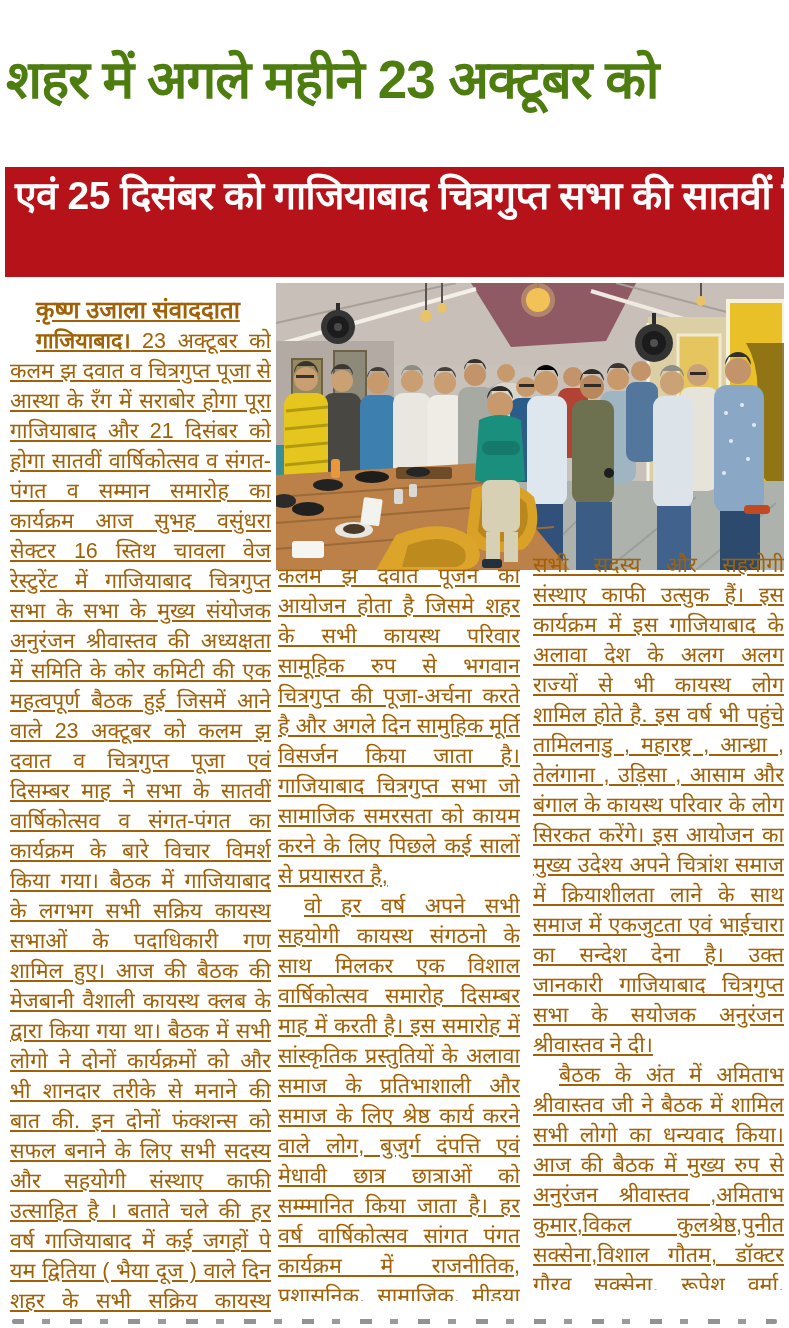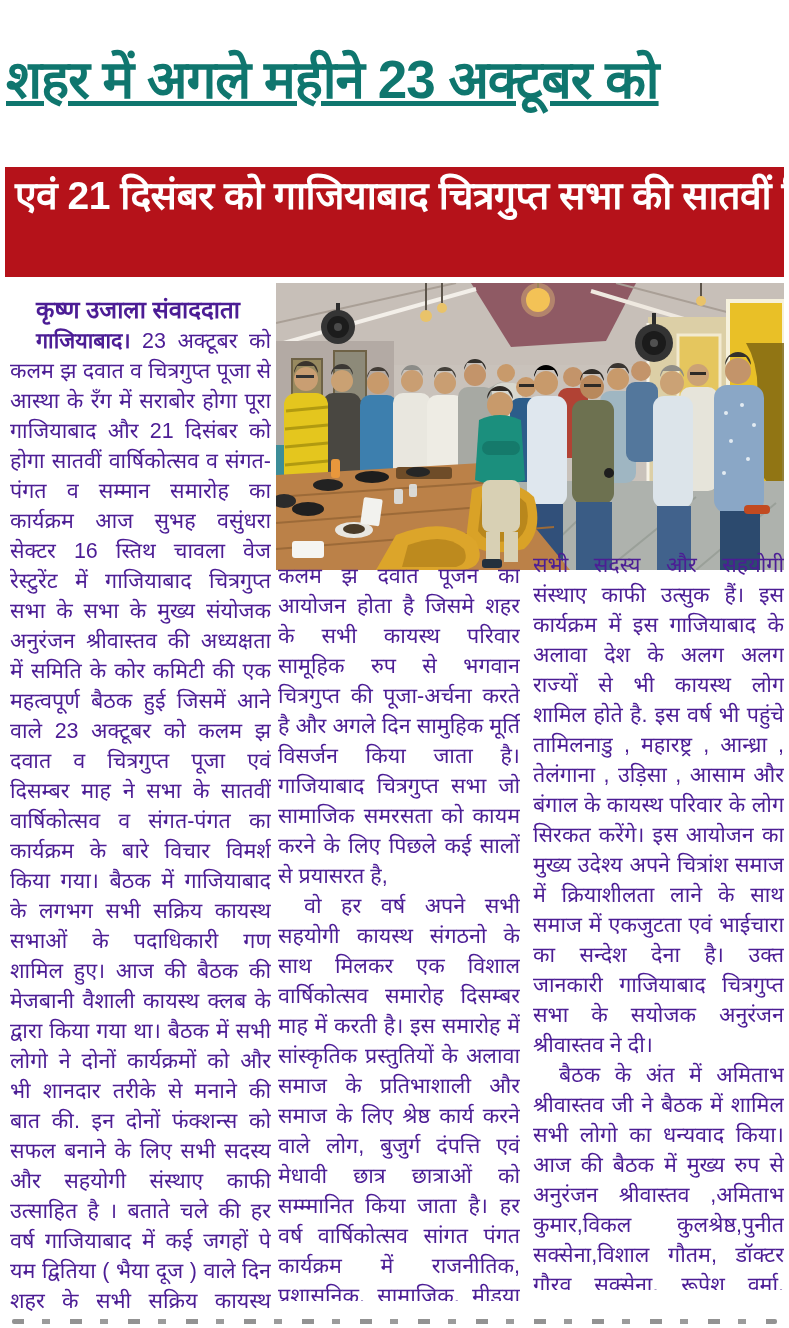--- a/index.html
+++ b/index.html
@@ -33,25 +33,26 @@
     line-height:52px;
     padding:3px 0 0 10px;
     box-sizing:border-box;
     white-space:nowrap;
     overflow:hidden;
     letter-spacing:-0.5px;
   }
   
   .col{
     position:absolute;
-    color:#4c1d95;
+    color:#a16207;
     font-size:21.5px;
     line-height:30px;
     text-align:justify;
     overflow:hidden;
+    text-decoration:underline;
   }
   .col p{margin:0;}
   #col1{left:10px;top:294px;width:261px;height:1024px;}
   #col2{left:278px;top:561px;width:242px;height:740px;}
   #col3{left:533px;top:550px;width:251px;height:740px;}
   .byline{
     font-weight:800;
     font-size:24px;
     line-height:32px;
     text-indent:26px;
@@ -73,26 +74,26 @@
   .cutoff{
     position:absolute;left:12px;top:1319px;width:765px;height:5px;
     background:repeating-linear-gradient(90deg,#3a3a3a 0 12px,transparent 12px 30px,#4a4a4a 30px 38px,transparent 38px 58px);
     opacity:.55;
     border-radius:2px;
   }
 </style>
 </head>
 <body>
 
-<h1 class="headline" style="color: #0f766e; text-decoration: underline;">
+<h1 class="headline" style="color: #4d7c0f;">
   <span class="hl-line">शहर में अगले महीने 23 अक्टूबर को</span>
 </h1>
 
 <div class="subheadline" style="background: rgb(181, 18, 26); color: rgb(255, 255, 255);">
-  <span class="hl-line">एवं 21 दिसंबर को गाजियाबाद चित्रगुप्त सभा की सातवीं</span>
+  <span class="hl-line">एवं 25 दिसंबर को गाजियाबाद चित्रगुप्त सभा की सातवीं</span>
   <span class="hl-line">विराट वार्षिकोत्सव व संगत-पंगत की तैयारी पर चर्चा</span>
 </div>
 
 <figure class="photo" style="margin:0;" title="चावला वेज रेस्टोरेंट में बैठक के दौरान खड़े गाजियाबाद चित्रगुप्त सभा के सदस्य">
   <svg width="508" height="287" viewBox="0 0 508 287" xmlns="http://www.w3.org/2000/svg">
 
     <rect x="0" y="0" width="508" height="82" fill="#c7bfb8"></rect>
     <polygon points="195,0 360,0 330,58 235,64" fill="#8f5a64"></polygon>
     <polyline points="0,62 200,6" stroke="#f3efe9" stroke-width="4" fill="none"></polyline>
     <polyline points="315,8 508,66" stroke="#efe9e0" stroke-width="4" fill="none"></polyline>

